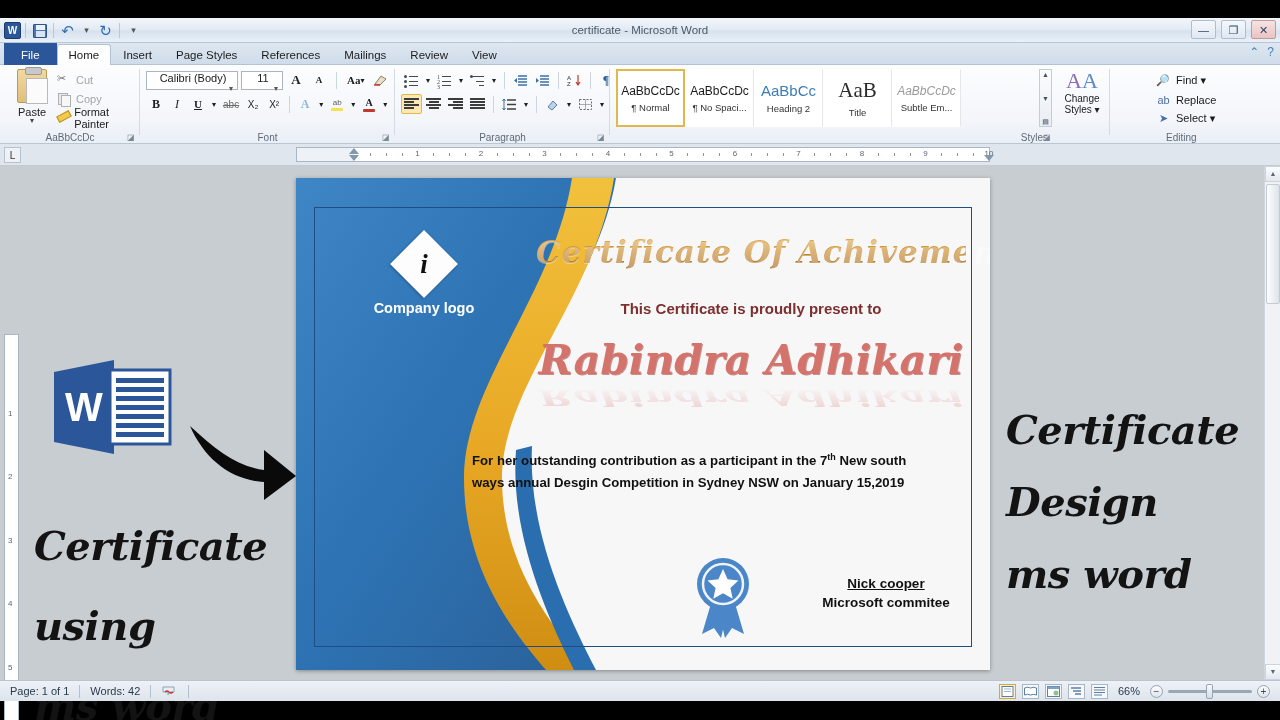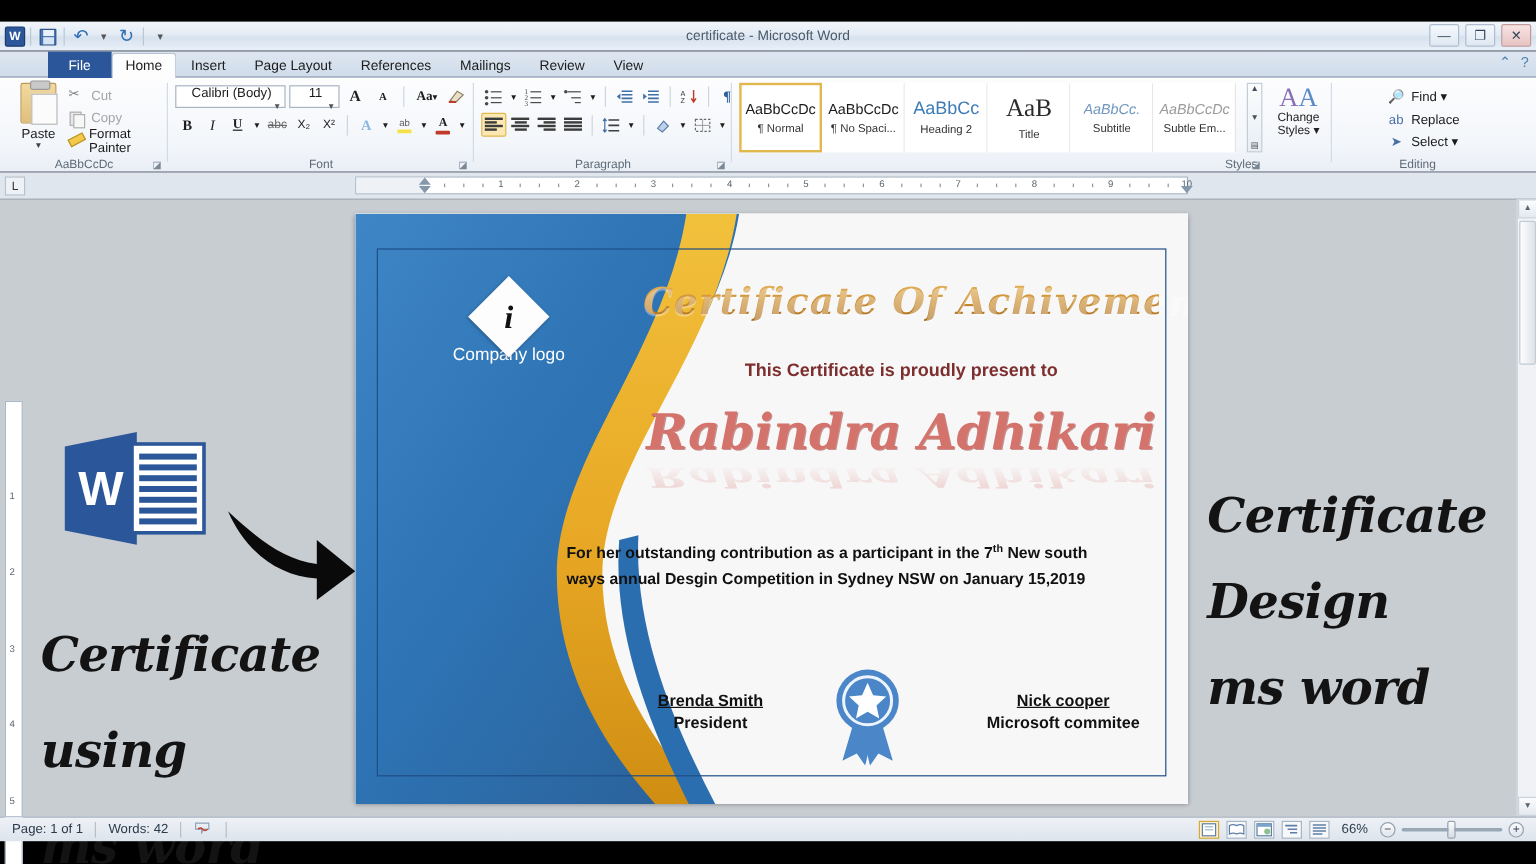--- a/index.html
+++ b/index.html
@@ -43,21 +43,21 @@
     background:linear-gradient(to bottom,#f4f8fc,#dfe8f2); border:1px solid #aebecf;border-radius:2px;
   }
   .win-buttons .wb.close{ background:linear-gradient(to bottom,#f7e3e3,#e9c3c3); border-color:#c39a9a;}
 
   
   .tabstrip {
     position:absolute; left:0; top:43px; width:1280px; height:22px;
     background:linear-gradient(to bottom,#dee7f1,#cfdcea);
     border-bottom:1px solid #b4c3d4;
   }
-  .tabs { position:absolute; left:0; top:0; display:flex; align-items:flex-end; height:22px;margin-left:36px; }
+  .tabs { position:absolute; left:0; top:0; display:flex; align-items:flex-end; height:22px; }
   .tab {
     height:21px; line-height:21px; padding:0 11px; font-size:11.5px; color:#1c1c1c;
     border:1px solid transparent; border-bottom:none; cursor:default;
   }
   .tab.file {
     background:#2b579a; color:#fff; padding:0 16px; margin-left:4px; height:22px; line-height:22px;
     font-size:11.5px;
   }
   .tab.active {
     background:#fdfdfd; border-color:#b4c3d4; border-top-left-radius:3px;border-top-right-radius:3px;
@@ -200,21 +200,21 @@
   .logo-wrap{position:absolute;left:48px;top:62px;width:160px;text-align:center;z-index:5;}
   .logo-diamond{
     width:48px;height:48px;margin:0 auto;background:#fdfdfd;transform:rotate(45deg);
     box-shadow:0 1px 3px rgba(0,0,0,.3);position:relative;
   }
   .logo-diamond .iglyph{
     position:absolute;left:0;top:0;width:48px;height:48px;transform:rotate(-45deg);
     font-family:"Liberation Serif",serif;font-style:italic;font-weight:bold;
     font-size:27px;color:#111;line-height:48px;text-align:center;
   }
-  .logo-label{margin-top:0;font-size:14.5px;color:#fff;}
+  .logo-label{margin-top:12px;font-size:14.5px;color:#fff;font-weight:bold;}
 
   .cert-title{
     position:absolute;left:240px;top:56px;width:430px;text-align:center;z-index:5;
     font-family:"DejaVu Serif",serif;font-style:italic;font-weight:bold;
     font-size:31px;letter-spacing:1px;
     color:#c08a2e;
     background:linear-gradient(to bottom,#e8b964 0%,#c8892c 50%,#a3681c 100%);
     -webkit-background-clip:text;background-clip:text;-webkit-text-fill-color:transparent;
     text-shadow:0 1px 0 rgba(255,255,255,.35);
     white-space:nowrap;
@@ -312,21 +312,21 @@
       <div class="wb">❐</div>
       <div class="wb close">✕</div>
     </div>
   </div>
 
   <div class="tabstrip">
     <div class="tabs">
       <div class="tab file">File</div>
       <div class="tab active">Home</div>
       <div class="tab">Insert</div>
-      <div class="tab">Page Layout</div>
+      <div class="tab">Page Styles</div>
       <div class="tab">References</div>
       <div class="tab">Mailings</div>
       <div class="tab">Review</div>
       <div class="tab">View</div>
     </div>
     <div class="tabstrip-right">
       <div class="g">⌃</div>
       <div class="g">?</div>
     </div>
   </div>
@@ -577,24 +577,20 @@
           <div class="sc-prev">AaBbCcDc</div>
           <div class="sc-name">¶ No Spaci...</div>
         </div>
         <div class="stylecard">
           <div class="sc-prev" style="font-size:15px;color:#3d7cb8">AaBbCc</div>
           <div class="sc-name">Heading 2</div>
         </div>
         <div class="stylecard">
           <div class="sc-prev" style="font-size:21px;font-family:'Liberation Serif',serif;color:#2b2b2b">AaB</div>
           <div class="sc-name">Title</div>
-        </div>
-        <div class="stylecard">
-          <div class="sc-prev" style="font-style:italic;color:#6f96bd">AaBbCc.</div>
-          <div class="sc-name">Subtitle</div>
         </div>
         <div class="stylecard">
           <div class="sc-prev" style="font-style:italic;color:#9a9a9a">AaBbCcDc</div>
           <div class="sc-name">Subtle Em...</div>
         </div>
       </div>
       <div class="gal-scroll">
         <div>▲</div>
         <div>▼</div>
         <div>▤</div>
@@ -727,24 +723,20 @@
         <div class="cert-title">Certificate  Of  Achivement</div>
         <div class="cert-sub">This Certificate is proudly present to</div>
         <div class="cert-name-reflect">Rabindra Adhikari</div>
         <div class="cert-name">Rabindra Adhikari</div>
 
         <div class="cert-body">
           <div><span>For her outstanding contribution as a participant in the 7</span><sup>th</sup><span> New south</span></div>
           <div>ways annual Desgin Competition in Sydney NSW on January 15,2019</div>
         </div>
 
-        <div class="sig" id="sig-left">
-          <div class="nm">Brenda Smith</div>
-          <div class="ro">President</div>
-        </div>
 
         <svg class="badge" viewBox="0 0 70 82">
           <path d="M24 44 L14 78 L26 72 L33 82 L41 48 Z" fill="#4a86c8"></path>
           <path d="M46 44 L56 78 L44 72 L37 82 L29 48 Z" fill="#4a86c8"></path>
           <circle cx="35" cy="28" r="26" fill="#4a86c8"></circle>
           <circle cx="35" cy="28" r="20" fill="none" stroke="#eef4fb" stroke-width="2.5"></circle>
           <path d="M35 13 L39.6 23.3 L50.5 24.4 L42.4 31.9 L44.7 42.8 L35 37.2 L25.3 42.8 L27.6 31.9 L19.5 24.4 L30.4 23.3 Z" fill="#ffffff"></path>
         </svg>
 
         <div class="sig" id="sig-right">

